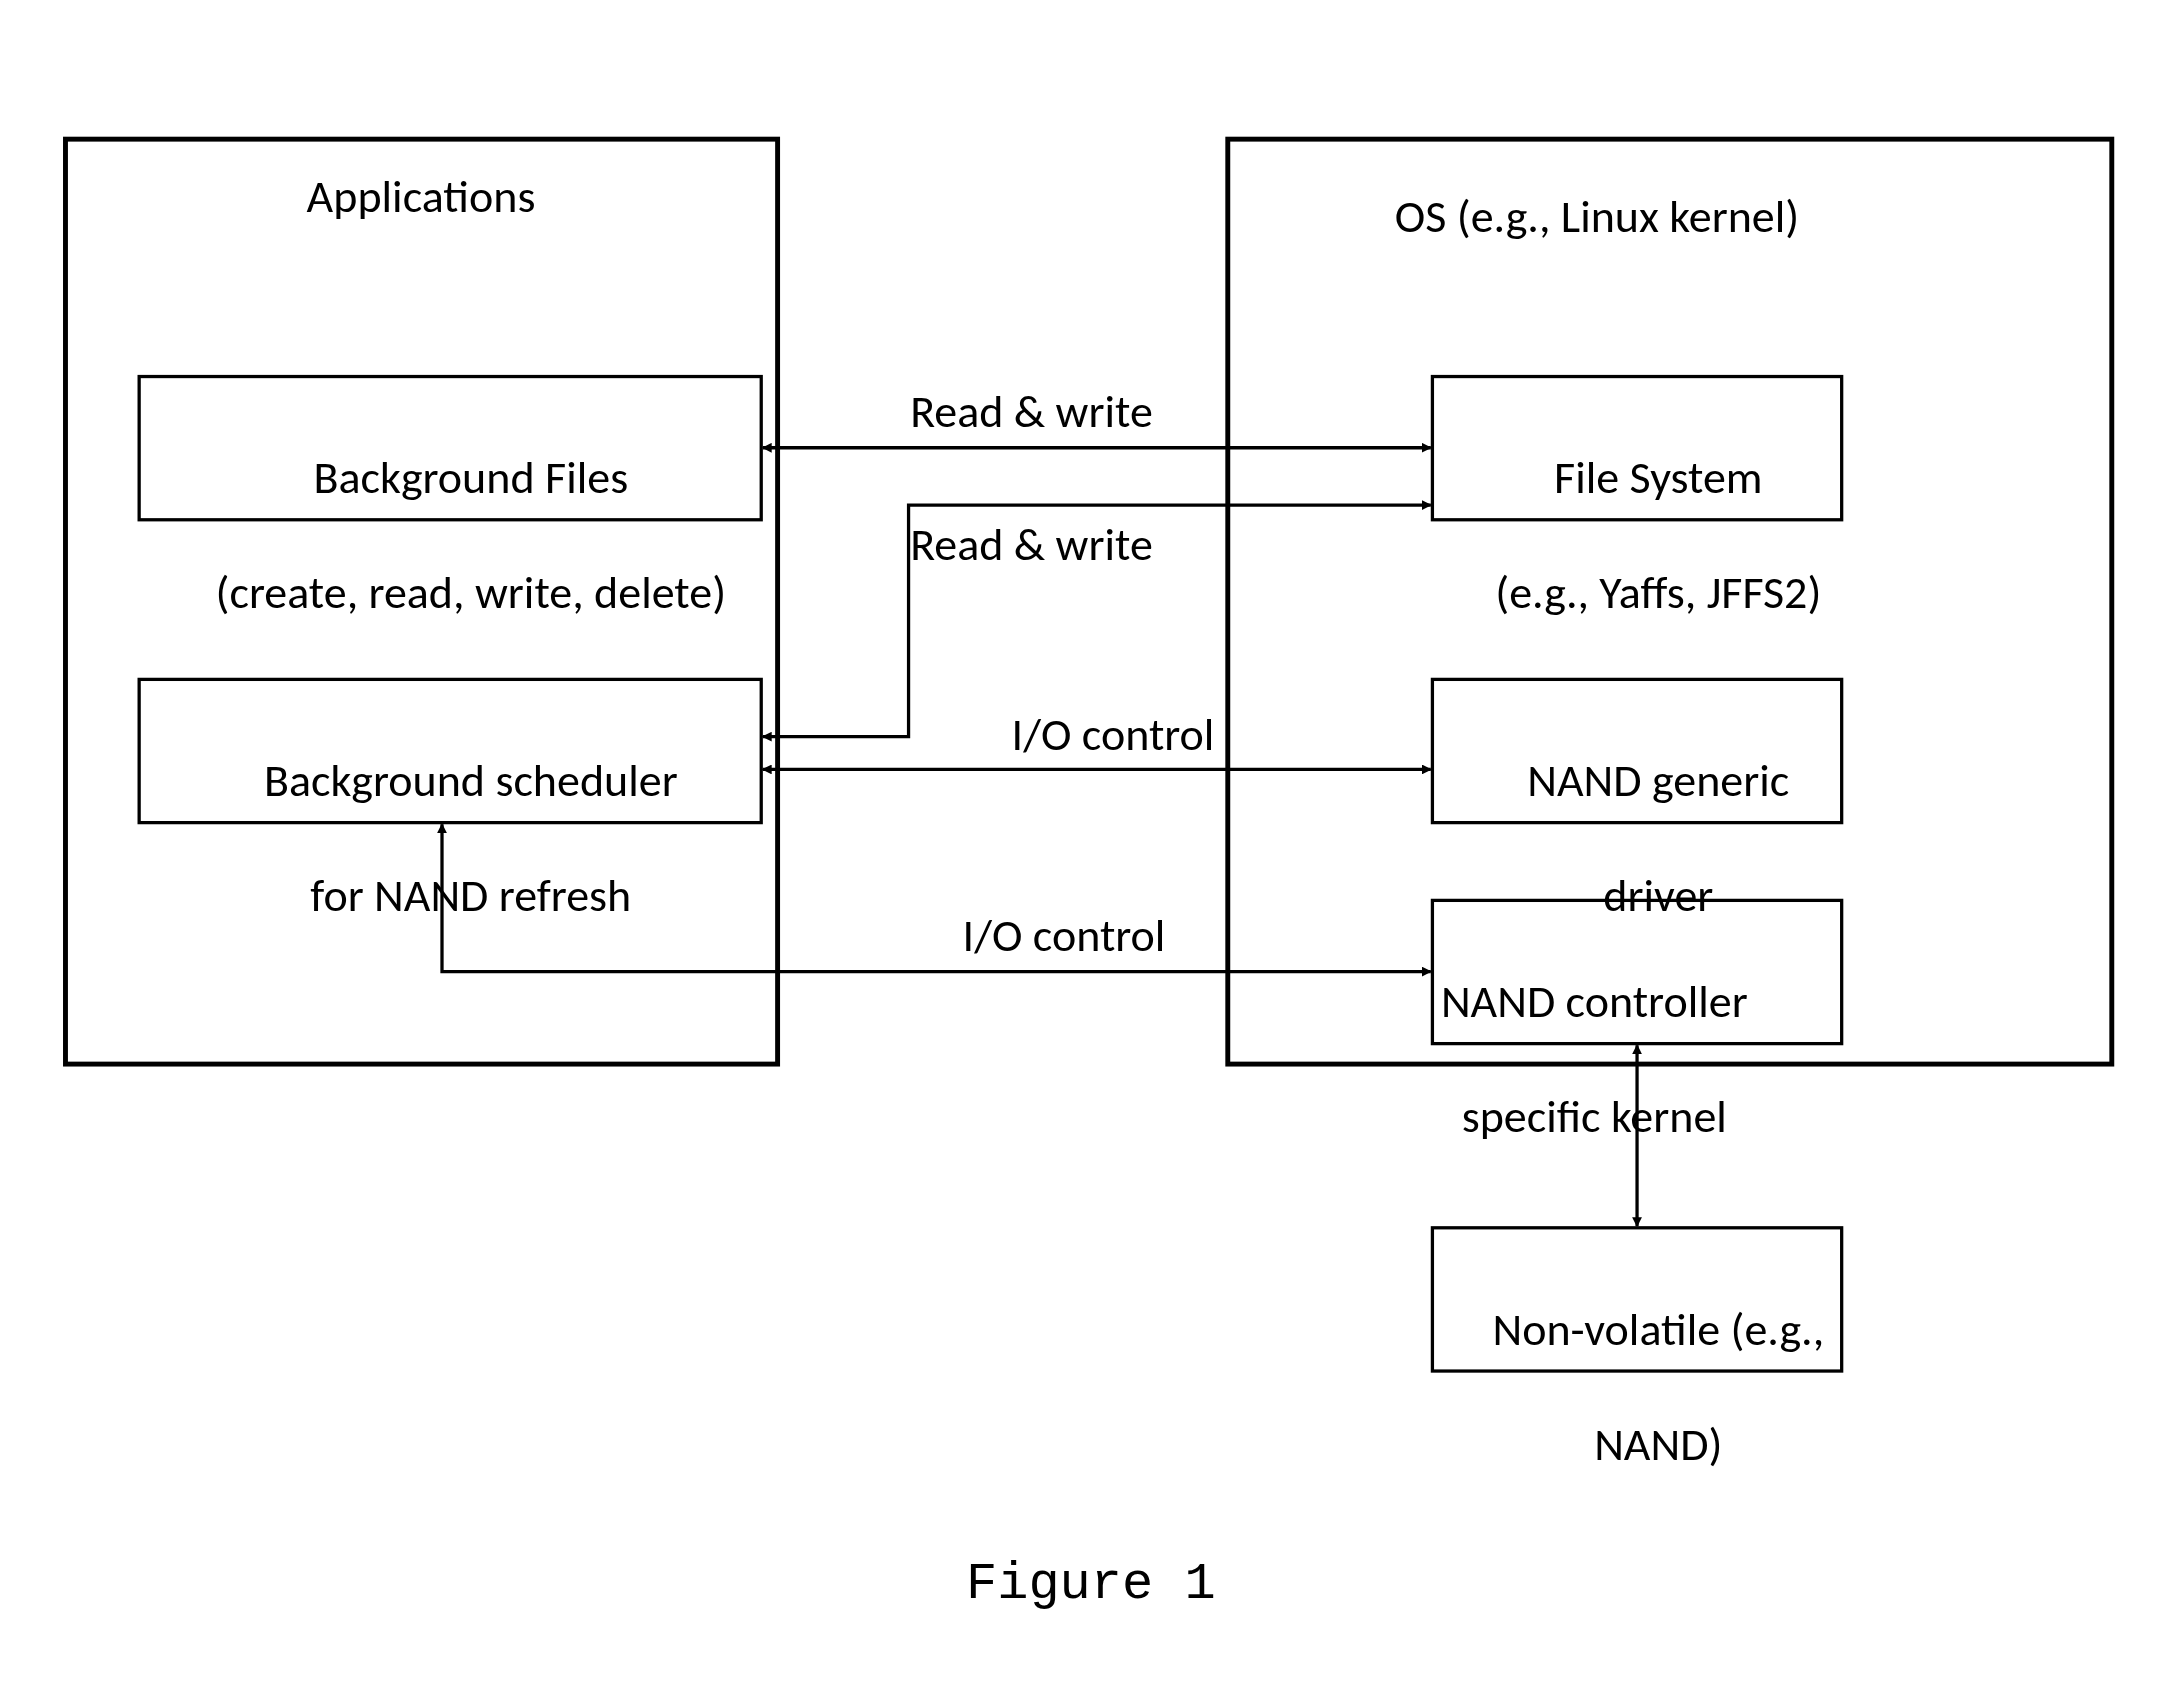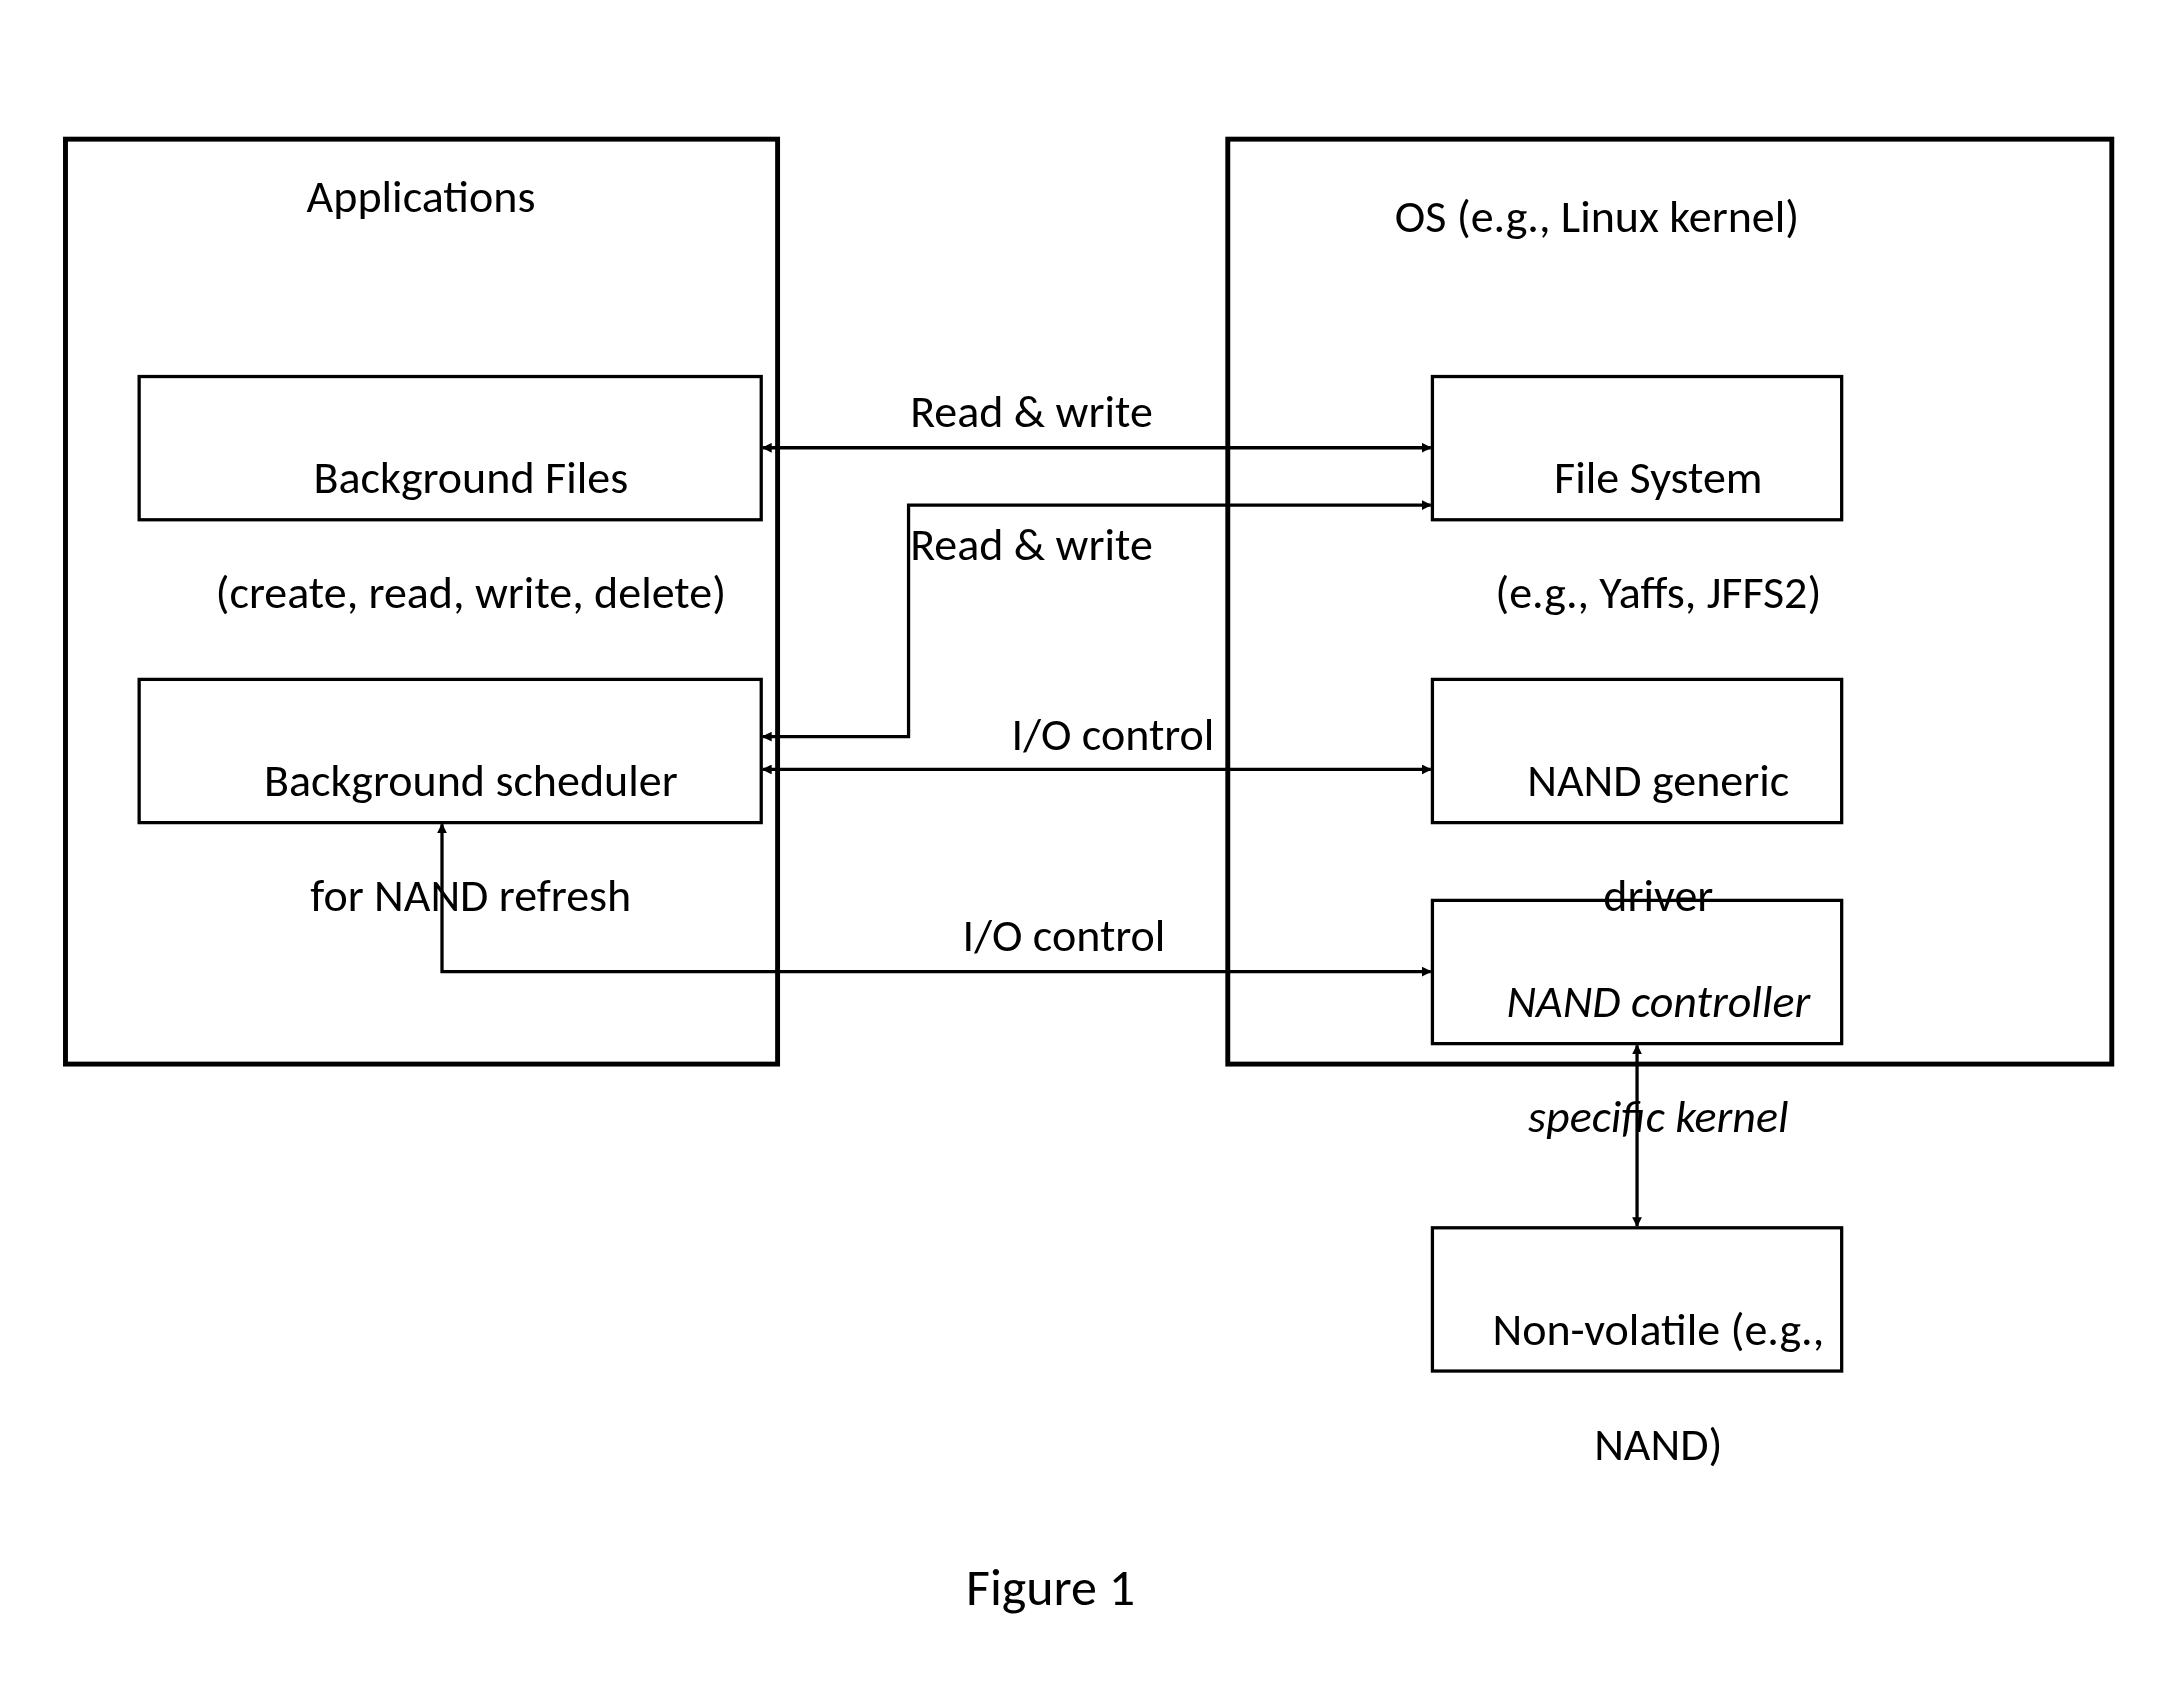--- a/index.html
+++ b/index.html
@@ -84,31 +84,31 @@
   <div class="lbl box-lbl" style="left:1433px; top:391px; width:409px;">
     <span>File System</span><br>
     <span>(e.g., Yaffs, JFFS2)</span>
   </div>
 
   <div class="lbl box-lbl" style="left:1433px; top:694px; width:409px;text-align:center;">
     <span>NAND generic</span><br>
     <span>driver</span>
   </div>
 
-  <div class="lbl box-lbl" style="left:1433px; top:915px; width:409px;font-style:italic;">
+  <div class="lbl box-lbl" style="left:1369px; top:915px; width:409px;">
     <span>NAND controller</span><br>
     <span>specific kernel</span>
   </div>
 
   <div class="lbl box-lbl" style="left:1433px; top:1243px; width:409px;">
     <span>Non-volatile (e.g.,</span><br>
     <span>NAND)</span>
   </div>
 
   <div class="lbl" style="left:884px; top:383px; width:295px;">Read &amp; write</div>
   <div class="lbl" style="left:884px; top:516px; width:295px;">Read &amp; write</div>
   <div class="lbl" style="left:982px; top:706px; width:262px;">I/O control</div>
   <div class="lbl" style="left:933px; top:907px; width:262px;">I/O control</div>
 
-  <div class="caption" style="left:966px; top:1555px;">Figure 1</div>
+  <div class="caption" style="left:966px; top:1555px;font-family:Liberation Mono, monospace;">Figure 1</div>
 
 </div>
 
 
 </body></html>

